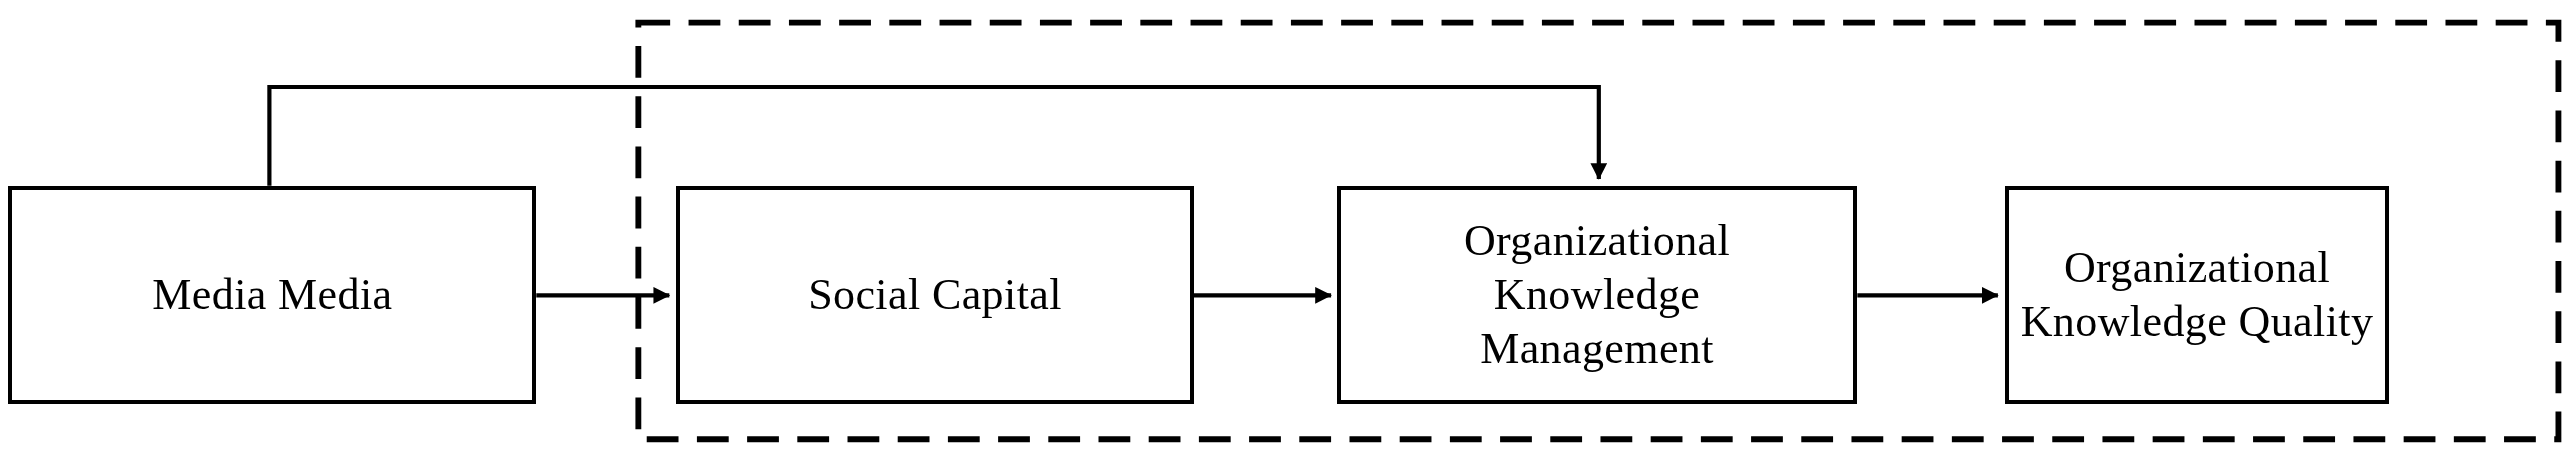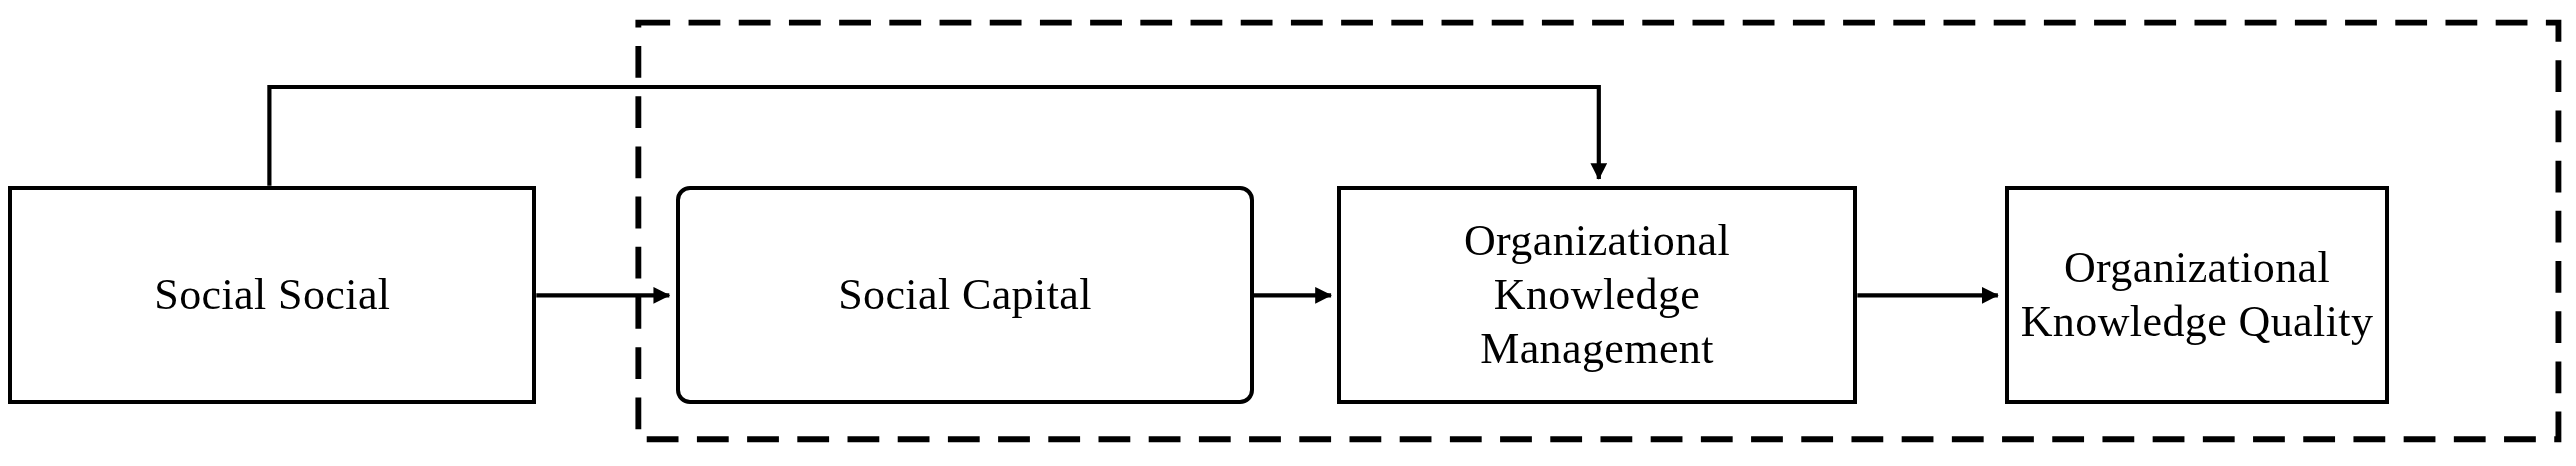--- a/index.html
+++ b/index.html
@@ -70,24 +70,24 @@
     <line x1="641" y1="353" x2="800" y2="353" stroke="#000000" stroke-width="5" marker-end="url(#arrow-right-big)"></line>
 
     <line x1="1427" y1="353" x2="1591" y2="353" stroke="#000000" stroke-width="5" marker-end="url(#arrow-right-big)"></line>
 
     <line x1="2220" y1="353" x2="2388" y2="353" stroke="#000000" stroke-width="5" marker-end="url(#arrow-right-big)"></line>
 
     <path d="M 322 222 L 322 104 L 1911 104 L 1911 214" fill="none" stroke="#000000" stroke-width="5" marker-end="url(#arrow-down-big)"></path>
   </svg>
 
   <div class="node-box" id="node-0" style="left: 8.4px; top: 186px; width: 528px; height: 218px;">
-    <span class="node-label">Social Social</span>
+    <span class="node-label">Media Media</span>
   </div>
 
-  <div class="node-box" id="node-1" style="left: 676px; top: 186px; width: 578px; height: 218px; border-radius: 14px;">
+  <div class="node-box" id="node-1" style="left: 676px; top: 186px; width: 518px; height: 218px;">
     <span class="node-label">Social Capital</span>
   </div>
 
   <div class="node-box" id="node-2" style="left: 1337px; top: 186px; width: 520px; height: 218px;">
     <span class="node-label multiline">Organizational
 Knowledge
 Management</span>
   </div>
 
   <div class="node-box" id="node-3" style="left: 2005px; top: 186px; width: 384px; height: 218px;">

